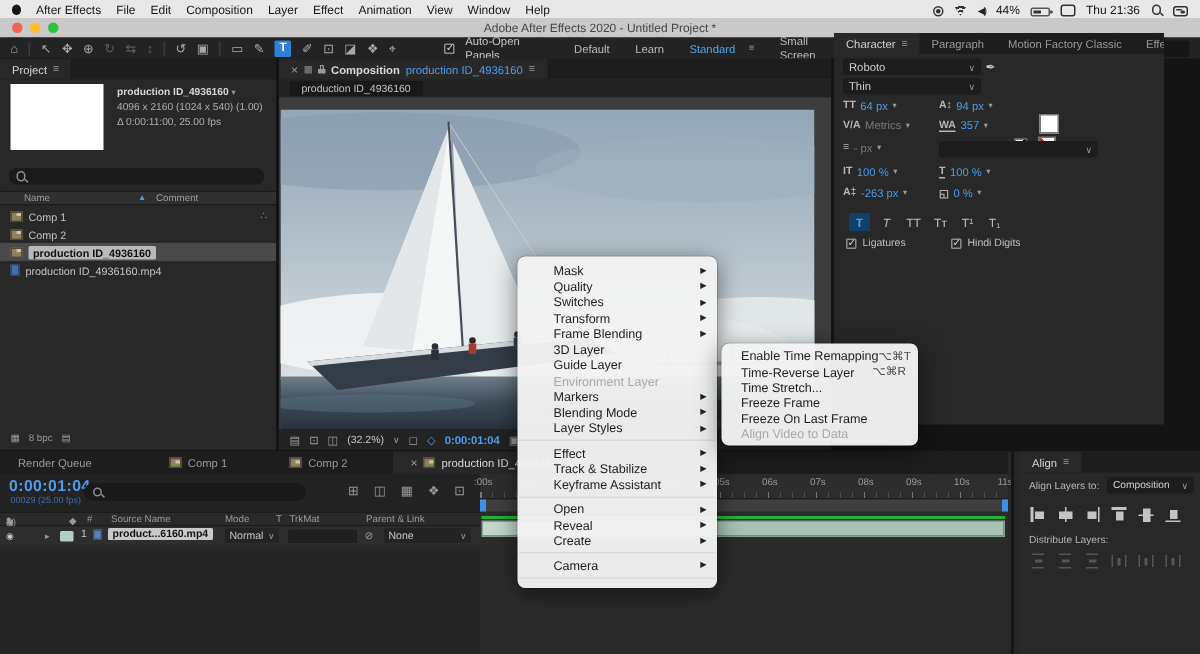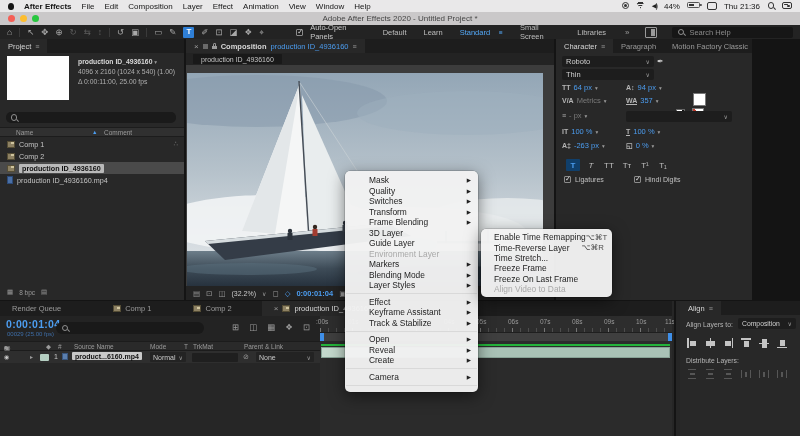--- a/index.html
+++ b/index.html
@@ -2,23 +2,23 @@
 <html><head>
 <meta charset="utf-8">
 <style>
   html,body{margin:0;padding:0;background:#0d0d0d}
   .stage{position:relative;width:800px;height:436px;background:#141414;overflow:hidden;
          font-family:"Liberation Sans",sans-serif;color:#c7c7c7;cursor:default}
   
   #menubar{position:absolute;left:0;top:0;width:800px;height:12px;background:#e9e8e9;
            display:flex;align-items:center;gap:10px;padding:0 8px;box-sizing:border-box;
            font-size:8px;color:#151515;z-index:20}
-  .mi{white-space:nowrap}.mi.b{font-weight:bold}
+  .mi{white-space:nowrap}.mi.b{font-weight:normal}
   .apple{width:6px;height:7px;background:#151515;border-radius:50% 50% 46% 46%;flex:none}
-  .mb-right{margin-left:auto;display:flex;align-items:flex-start;gap:7px}
+  .mb-right{margin-left:auto;display:flex;align-items:flex-end;gap:7px}
   .rec{width:7px;height:7px;border:1px solid #333;border-radius:50%;position:relative;box-sizing:border-box}
   .rec::after{content:"";position:absolute;inset:1px;background:#333;border-radius:50%}
   .wifi{width:9px;height:7px;background:radial-gradient(circle at 50% 100%,#333 0 1.6px,#e9e8e9 1.6px 2.8px,#333 2.8px 4.2px,#e9e8e9 4.2px 5.4px,#333 5.4px 7px,transparent 7px);
         clip-path:polygon(50% 100%,0 0,100% 0)}
   .vol{font-size:6.5px;color:#222;letter-spacing:-1px}
   .batt{width:13px;height:6px;border:1px solid #555;border-radius:1.5px;position:relative;box-sizing:border-box}
   .batt::before{content:"";position:absolute;left:1px;top:1px;bottom:1px;width:44%;background:#333}
   .batt::after{content:"";position:absolute;right:-3px;top:1px;width:2px;height:2.5px;background:#555;border-radius:0 1px 1px 0}
   .inputsrc{width:10px;height:8px;border:1px solid #333;border-radius:2px;box-sizing:border-box}
   .msearch{width:8px;height:8px;position:relative}
@@ -93,21 +93,21 @@
   .cname{color:#4c9df0}
   .ctabrow{position:absolute;left:0;top:14px;right:0;height:12px;background:#232323;display:flex;align-items:center;padding-left:7px}
   .ctab{background:#191919;color:#c3c3c3;font-size:7px;padding:1.5px 8px;border-radius:1px}
   .viewer{position:absolute;left:0;top:26px;right:0;bottom:14px;background:#3c3c3c;overflow:hidden}
   .compimg{position:absolute;left:1px;top:8px;width:356px;height:213px}
   .cbot{position:absolute;left:0;bottom:0;right:0;height:14px;background:#232323;display:flex;align-items:center;gap:6px;padding:0 7px;font-size:7.5px;color:#9a9a9a}
   .cbot .zoomtxt{color:#c9c9c9;font-size:7px}
   .cbot .bluet{color:#4c9df0;font-weight:bold;font-size:7.5px}
   .cbot .blueic{color:#4c9df0}
   
-  #char{left:556px;top:39px;width:196px;height:261px}
+  #char{left:556px;top:22px;width:220px;height:261px}
   .crow{position:absolute;display:flex;align-items:center;gap:3px;font-size:7.5px}
   .icn{color:#b5b5b5;font-size:7px;font-weight:bold;white-space:nowrap}
   .icnu{border-bottom:1px solid #b5b5b5}
   .val{color:#4c9df0;white-space:nowrap}
   .val.dim{color:#7a7a7a}
   .swatches{position:absolute;left:676px;top:54px;width:30px;height:27px}
   .fillsw{position:absolute;right:0;top:0;width:13px;height:13px;background:#fff;border:1px solid #777;box-sizing:border-box}
   .bwsw{position:absolute;left:0;bottom:4px;width:9px;height:7px;background:linear-gradient(135deg,#fff 50%,#111 50%);border:1px solid #666;box-sizing:border-box}
   .strokesw{position:absolute;right:2px;bottom:0;width:12px;height:12px;border:1px solid #777;box-sizing:border-box;
             background:linear-gradient(45deg,#fff 42%,#c0392b 42% 58%,#fff 58%)}
@@ -655,25 +655,25 @@
     <div class="cmi">
         <span>Layer Styles</span>
         <span class="arr">▶</span>
       </div>
     <div class="cmsep"></div>
     <div class="cmi">
         <span>Effect</span>
         <span class="arr">▶</span>
       </div>
     <div class="cmi">
+        <span>Track &amp; Stabilize</span>
+        <span class="arr">▶</span>
+      </div>
+    <div class="cmi">
         <span>Keyframe Assistant</span>
-        <span class="arr">▶</span>
-      </div>
-    <div class="cmi">
-        <span>Track &amp; Stabilize</span>
         <span class="arr">▶</span>
       </div>
     <div class="cmsep"></div>
     <div class="cmi">
         <span>Open</span>
         <span class="arr">▶</span>
       </div>
     <div class="cmi">
         <span>Reveal</span>
         <span class="arr">▶</span>

